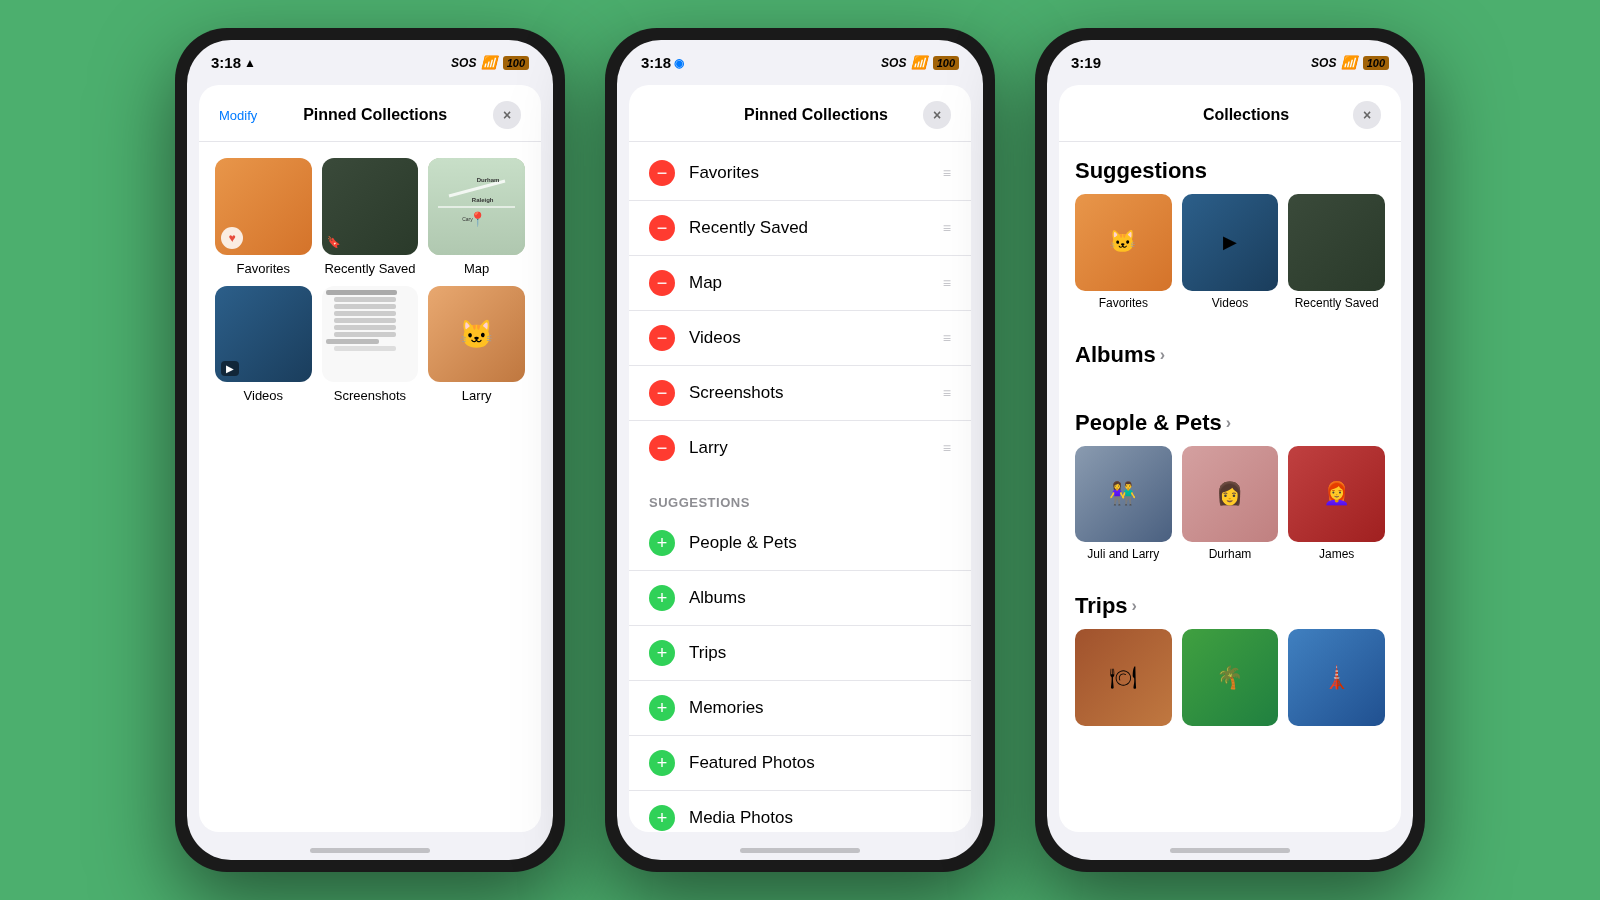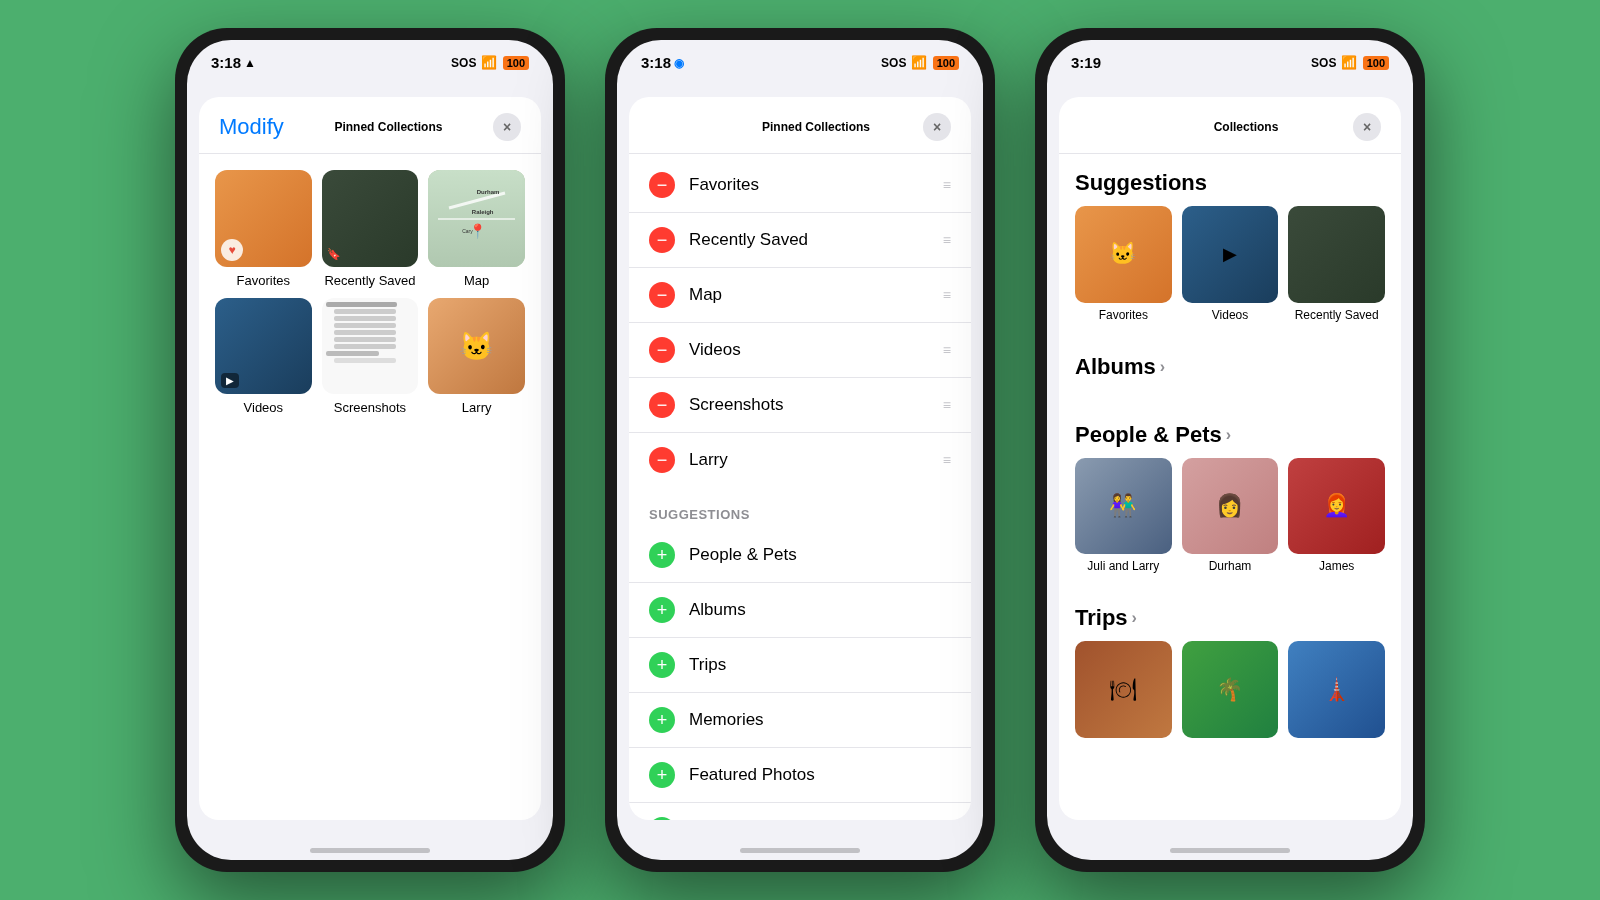--- a/index.html
+++ b/index.html
@@ -27,21 +27,20 @@
     }
     .phone-screen {
       width: 100%;
       height: 100%;
       border-radius: 44px;
       overflow: hidden;
       background: #f2f2f7;
       position: relative;
       display: flex;
       flex-direction: column;
-      gap: 12px;
     }
 
     
     .status-bar {
       display: flex;
       justify-content: space-between;
       align-items: center;
       padding: 14px 24px 6px;
       background: transparent;
       z-index: 10;
@@ -55,25 +54,26 @@
       align-items: center;
       gap: 3px;
     }
     .status-icons {
       display: flex;
       align-items: center;
       gap: 5px;
       font-size: 13px;
       color: #000;
       font-weight: 600;
+      font-style: italic;
     }
     .battery-icon {
       display: inline-flex;
       align-items: center;
-      background: #f97316;
+      background: #a16207;
       border-radius: 3px;
       padding: 1px 4px;
       font-size: 11px;
       color: #000;
       font-weight: 700;
     }
 
     
     .modal-card {
       background: #fff;
@@ -88,28 +88,28 @@
     
     .modal-header {
       display: flex;
       align-items: center;
       justify-content: space-between;
       padding: 16px 20px 12px;
       border-bottom: 1px solid #e5e5ea;
       flex-shrink: 0;
     }
     .modal-title {
-      font-size: 12px;
+      font-size: 16px;
       font-weight: 600;
       color: #000;
       flex: 1;
       text-align: center;
     }
     .modify-btn {
-      font-size: 22px;
+      font-size: 13px;
       color: #007aff;
       font-weight: 400;
       background: none;
       border: none;
       cursor: pointer;
     }
     .close-btn {
       width: 28px;
       height: 28px;
       background: #e5e5ea;

